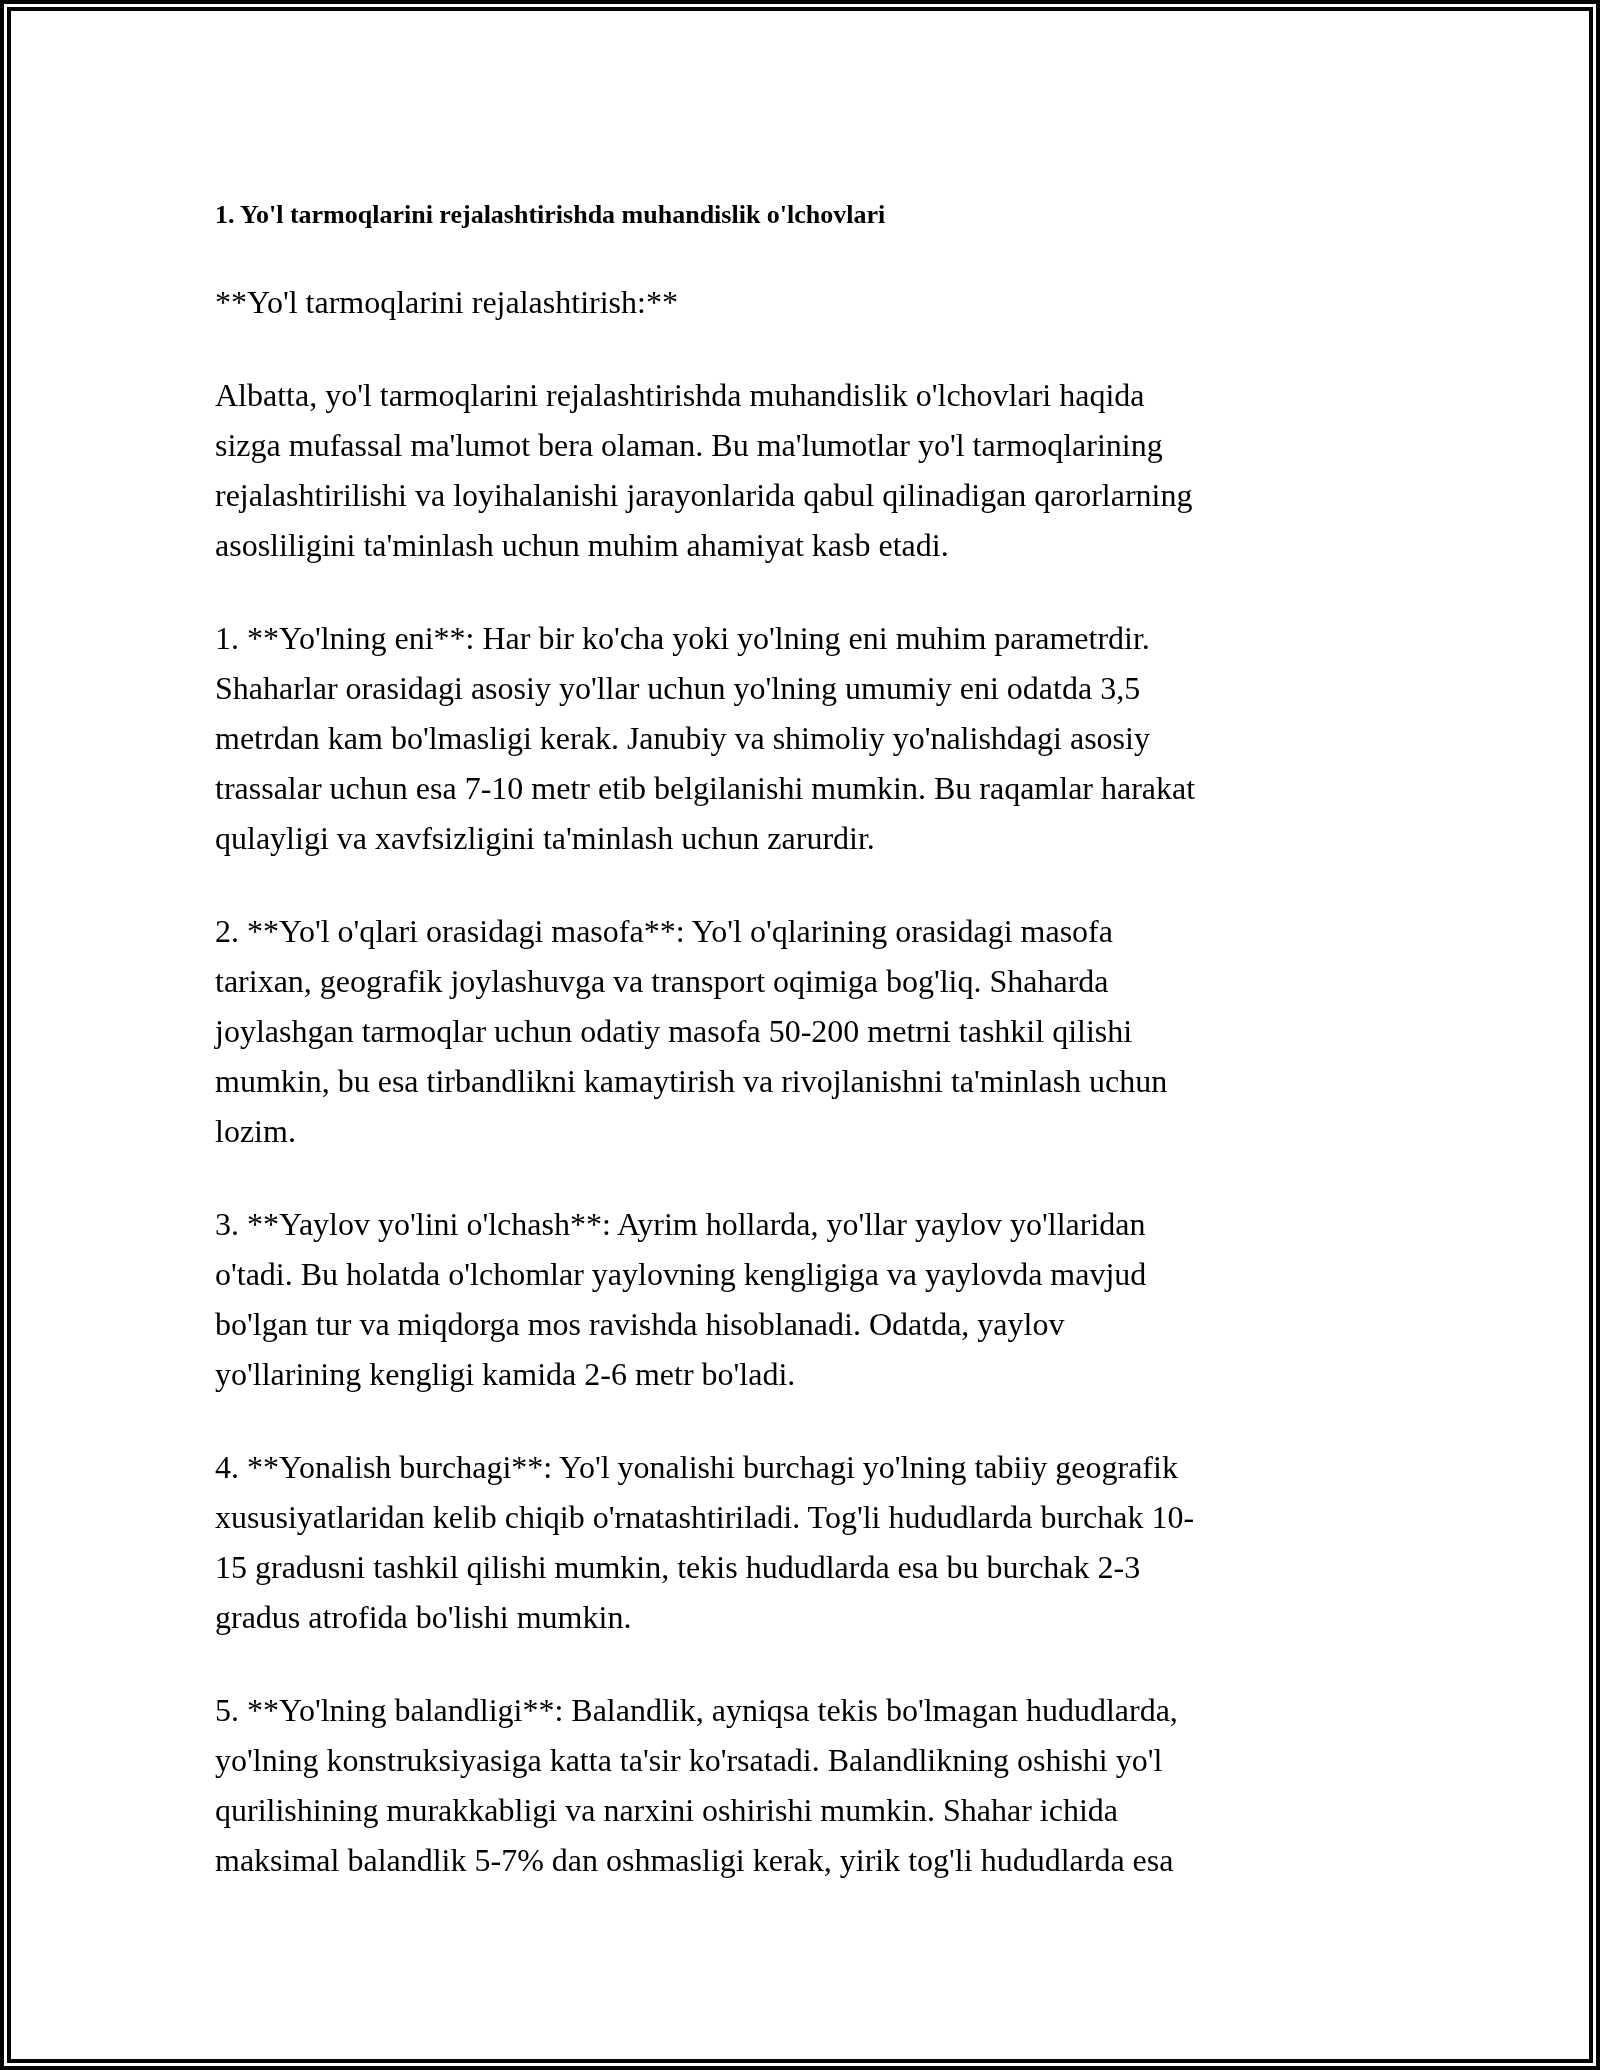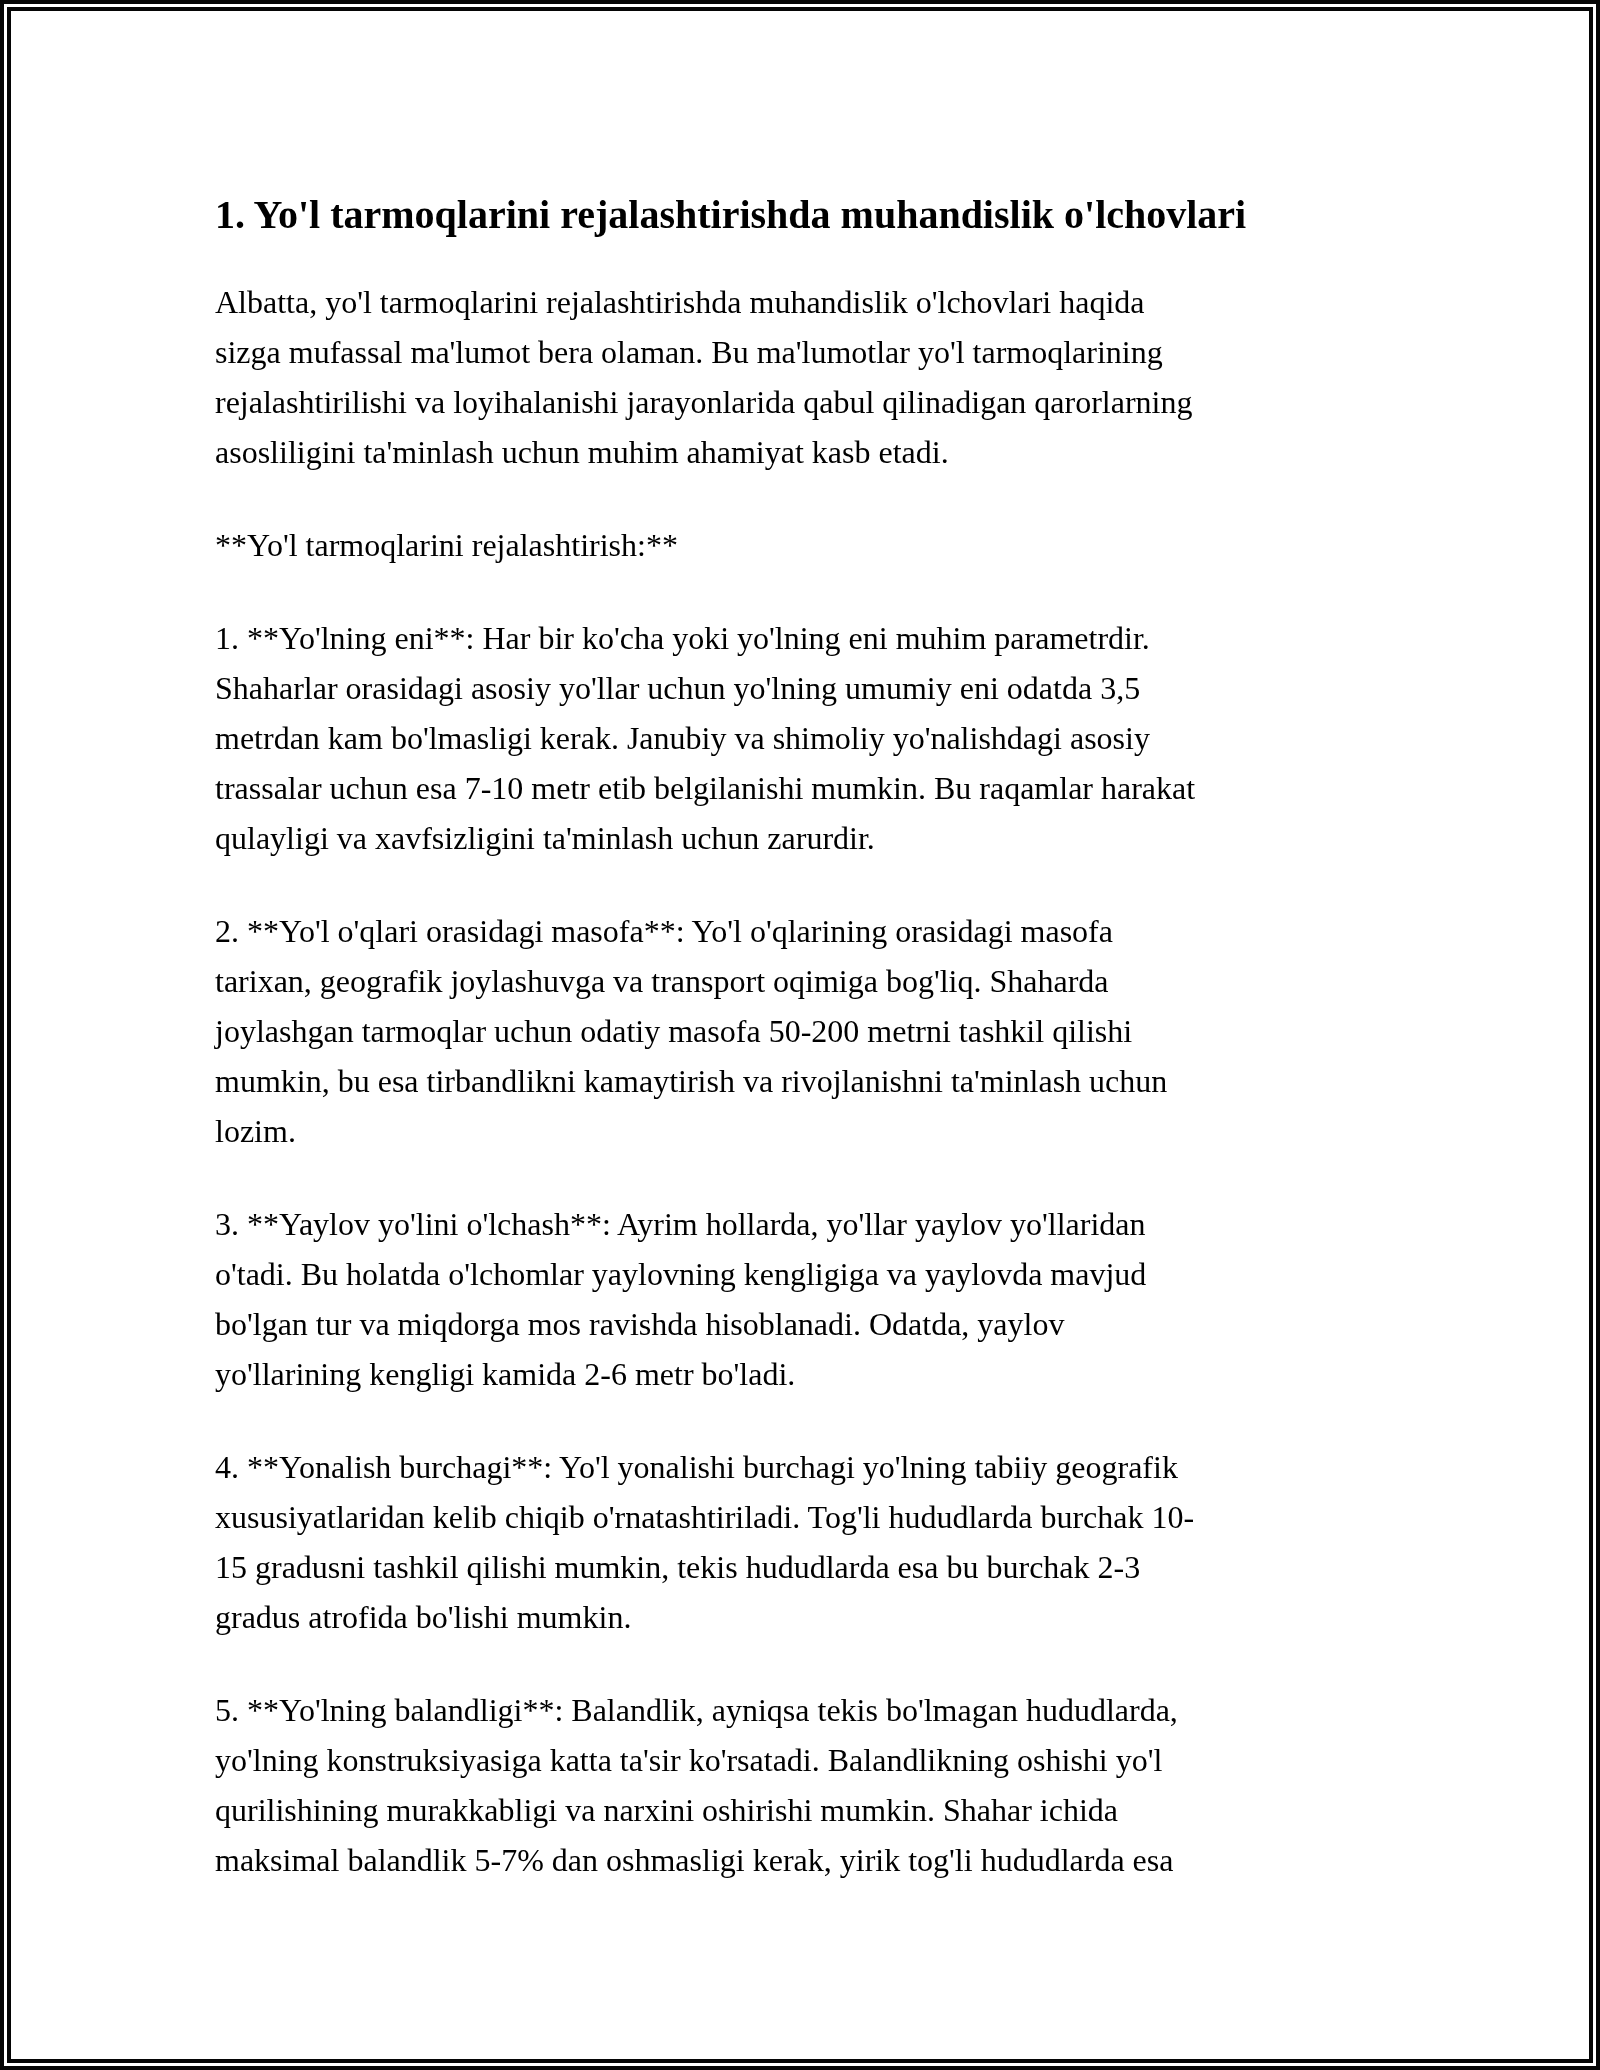--- a/index.html
+++ b/index.html
@@ -25,21 +25,21 @@
     border: 4px solid #050505;
     pointer-events: none;
   }
   .doc-content {
     position: absolute;
     left: 215px;
     top: 190px;
     width: 1140px;
   }
   .doc-title {
-    font-size: 40px;
+    font-size: 26px;
     line-height: 50px;
     font-weight: bold;
     margin: 0 0 37px 0;
     color: #000000;
     white-space: pre-line;
   }
   .doc-paragraph {
     font-size: 32px;
     line-height: 50px;
     font-weight: normal;
@@ -49,25 +49,25 @@
   }
 </style>
 </head>
 <body>
 
 <div class="frame-outer"></div>
 <div class="frame-inner"></div>
 
 <div class="doc-content">
   <h1 class="doc-title">1. Yo'l tarmoqlarini rejalashtirishda muhandislik o'lchovlari</h1>
+  <p class="doc-paragraph">**Yo'l tarmoqlarini rejalashtirish:**</p>
   <p class="doc-paragraph">Albatta, yo'l tarmoqlarini rejalashtirishda muhandislik o'lchovlari haqida
 sizga mufassal ma'lumot bera olaman. Bu ma'lumotlar yo'l tarmoqlarining
 rejalashtirilishi va loyihalanishi jarayonlarida qabul qilinadigan qarorlarning
 asosliligini ta'minlash uchun muhim ahamiyat kasb etadi.</p>
-  <p class="doc-paragraph">**Yo'l tarmoqlarini rejalashtirish:**</p>
   <p class="doc-paragraph">1. **Yo'lning eni**: Har bir ko'cha yoki yo'lning eni muhim parametrdir.
 Shaharlar orasidagi asosiy yo'llar uchun yo'lning umumiy eni odatda 3,5
 metrdan kam bo'lmasligi kerak. Janubiy va shimoliy yo'nalishdagi asosiy
 trassalar uchun esa 7-10 metr etib belgilanishi mumkin. Bu raqamlar harakat
 qulayligi va xavfsizligini ta'minlash uchun zarurdir.</p>
   <p class="doc-paragraph">2. **Yo'l o'qlari orasidagi masofa**: Yo'l o'qlarining orasidagi masofa
 tarixan, geografik joylashuvga va transport oqimiga bog'liq. Shaharda
 joylashgan tarmoqlar uchun odatiy masofa 50-200 metrni tashkil qilishi
 mumkin, bu esa tirbandlikni kamaytirish va rivojlanishni ta'minlash uchun
 lozim.</p>

